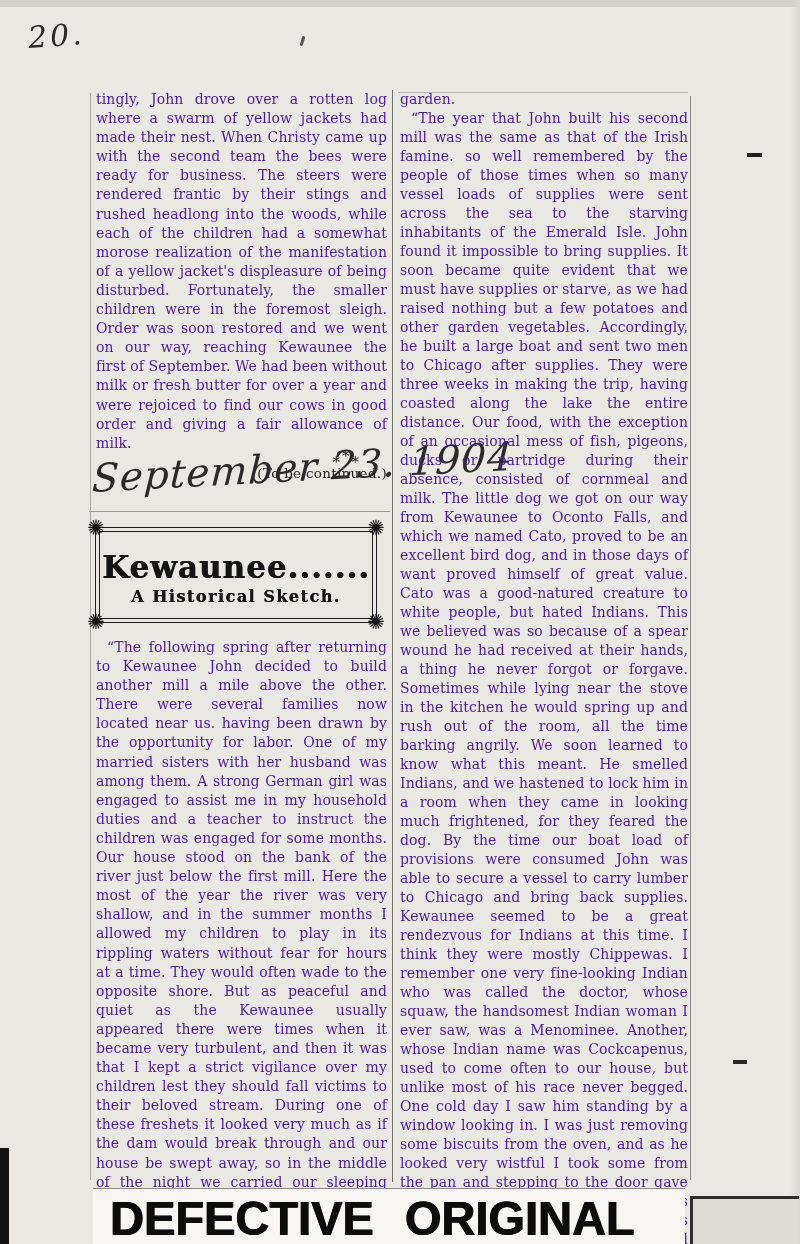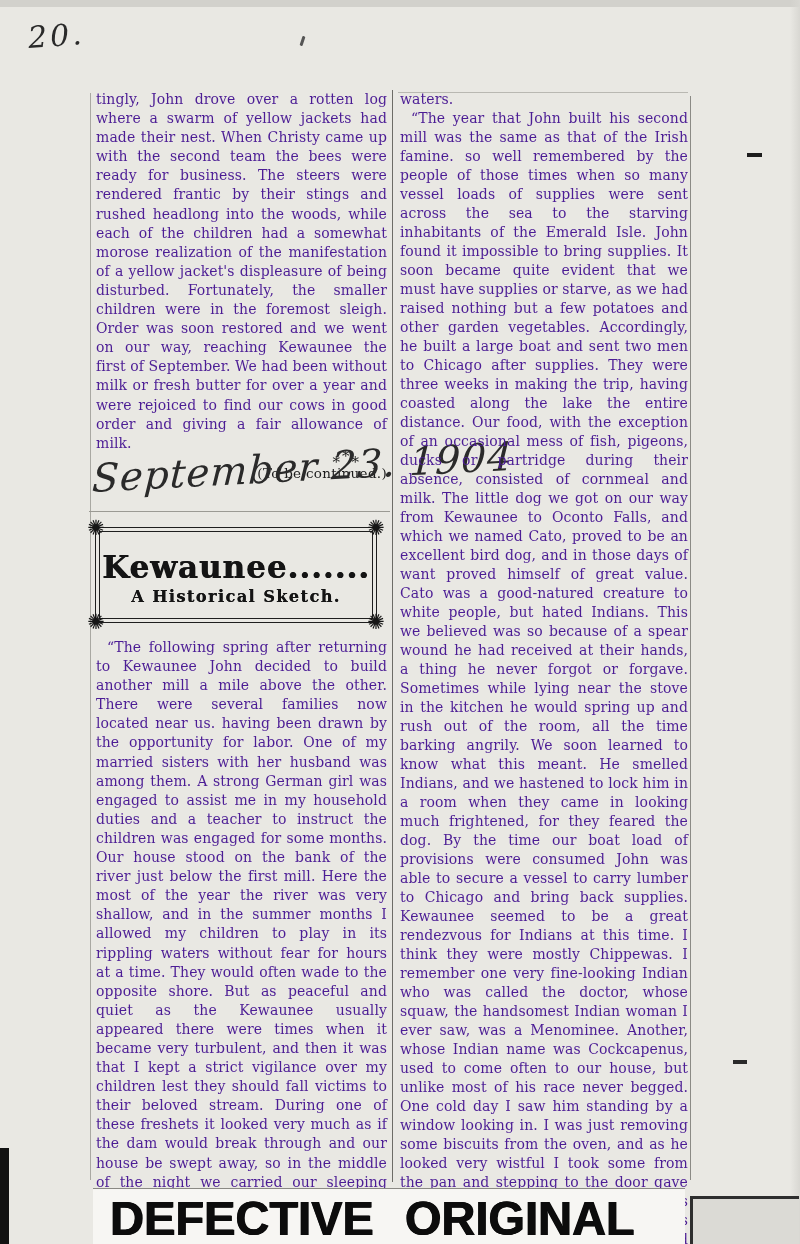--- a/index.html
+++ b/index.html
@@ -124,20 +124,20 @@
   <span class="corner-flower cf-br">✺</span>
   <div class="ad-title">Kewaunee.......</div>
   <div class="ad-sub">A Historical Sketch.</div>
 </div>
 
 <div class="col-left" style="top:638px;">
   <div class="news para-indent">“The following spring after returning to Kewaunee John decided to build another mill a mile above the other. There were several families now located near us. having been drawn by the opportunity for labor. One of my married sisters with her husband was among them. A strong German girl was engaged to assist me in my household duties and a teacher to instruct the children was engaged for some months. Our house stood on the bank of the river just below the first mill. Here the most of the year the river was very shallow, and in the summer months I allowed my children to play in its rippling waters without fear for hours at a time. They would often wade to the opposite shore. But as peaceful and quiet as the Kewaunee usually appeared there were times when it became very turbulent, and then it was that I kept a strict vigilance over my children lest they should fall victims to their beloved stream. During one of these freshets it looked very much as if the dam would break through and our house be swept away, so in the middle of the night we carried our sleeping babies to the top of a hill near by to wait for the coming</div>
 </div>
 
 <div class="col-right">
-  <div class="news" style="line-height:19px;">waters.</div>
+  <div class="news" style="line-height:19px;">garden.</div>
   <div class="news para-indent" style="line-height:19px;">“The year that John built his second mill was the same as that of the Irish famine. so well remembered by the people of those times when so many vessel loads of supplies were sent across the sea to the starving inhabitants of the Emerald Isle. John found it impossible to bring supplies. It soon became quite evident that we must have supplies or starve, as we had raised nothing but a few potatoes and other garden vegetables. Accordingly, he built a large boat and sent two men to Chicago after supplies. They were three weeks in making the trip, having coasted along the lake the entire distance. Our food, with the exception of an occasional mess of fish, pigeons, ducks or partridge during their absence, consisted of cornmeal and milk. The little dog we got on our way from Kewaunee to Oconto Falls, and which we named Cato, proved to be an excellent bird dog, and in those days of want proved himself of great value. Cato was a good-natured creature to white people, but hated Indians. This we believed was so because of a spear wound he had received at their hands, a thing he never forgot or forgave. Sometimes while lying near the stove in the kitchen he would spring up and rush out of the room, all the time barking angrily. We soon learned to know what this meant. He smelled Indians, and we hastened to lock him in a room when they came in looking much frightened, for they feared the dog. By the time our boat load of provisions were consumed John was able to secure a vessel to carry lumber to Chicago and bring back supplies. Kewaunee seemed to be a great rendezvous for Indians at this time. I think they were mostly Chippewas. I remember one very fine-looking Indian who was called the doctor, whose squaw, the handsomest Indian woman I ever saw, was a Menominee. Another, whose Indian name was Cockcapenus, used to come often to our house, but unlike most of his race never begged. One cold day I saw him standing by a window looking in. I was just removing some biscuits from the oven, and as he looked very wistful I took some from the pan and stepping to the door gave them to him. He did not thank me as white folks would, but I know he was very grateful, for when fortune smiled upon him in the hunt he brought me a nice,</div>
 </div>
 
 <div class="black-bar"></div>
 <div class="stamp-slip"></div>
 <div class="stamp-text">DEFECTIVE  ORIGINAL</div>
 <div class="gray-slip"></div>
 
 </body></html>

